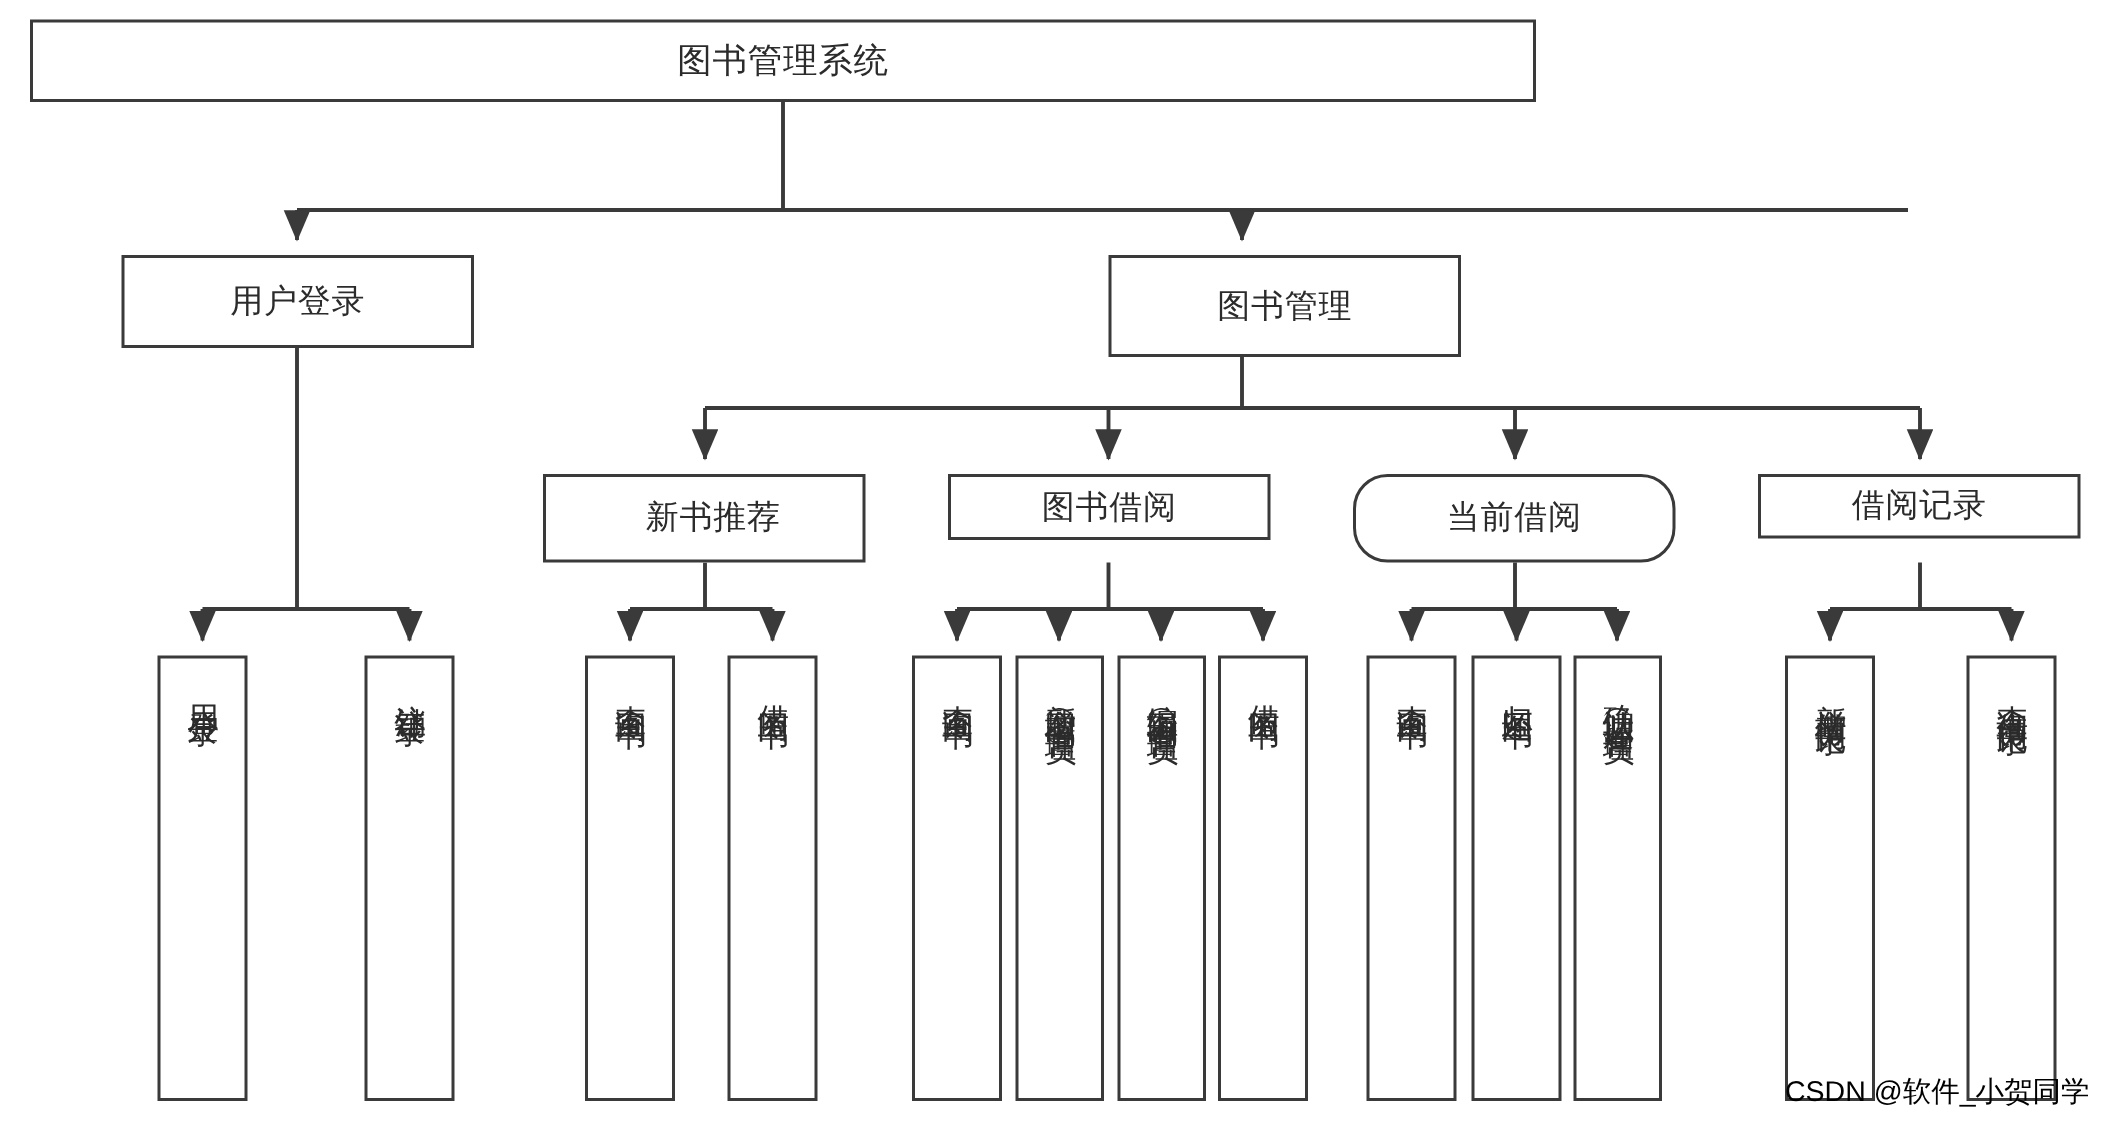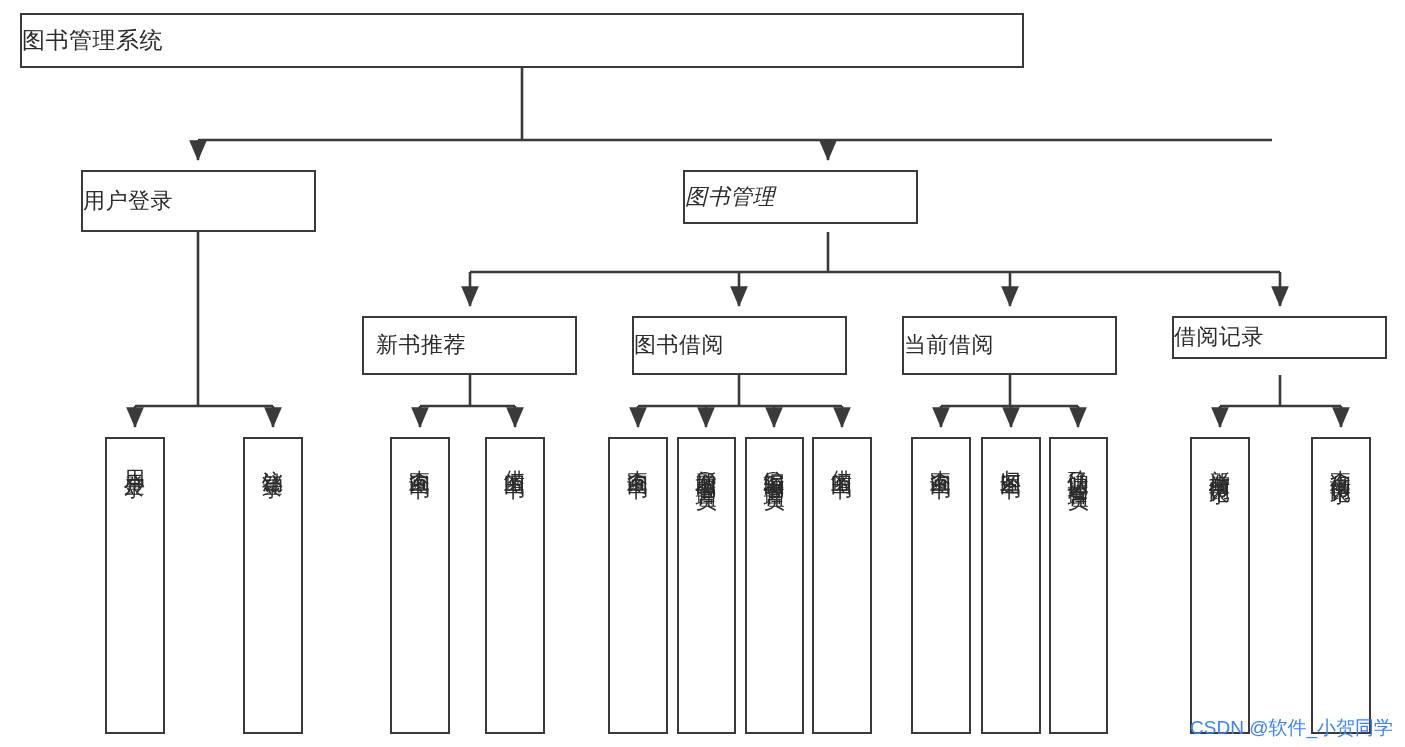--- a/index.html
+++ b/index.html
@@ -10,20 +10,21 @@
   #stage{position:relative;width:1405px;height:747px;background:#fff;}
   svg#wires{position:absolute;left:0;top:0;width:1405px;height:747px;}
 
   .node{
     position:absolute;
     box-sizing:border-box;
     background:#ffffff;
     border:2px solid #3a3a3a;
     display:flex;
     align-items:center;
+    justify-content:center;
   }
   .node .lbl{
     color:#2b2b2b;
     white-space:nowrap;
     line-height:1.12;
     letter-spacing:0.5px;
   }
   .node.horiz .lbl{font-size:22px;}
   .node.root .lbl{font-size:23px;}
   .node.leaf{
@@ -38,21 +39,21 @@
     letter-spacing:3px;
     line-height:1;
     white-space:nowrap;
   }
   .node.leaf.tall .lbl{padding-top:0;}
 
   #watermark{
     position:absolute;
     right:12px;bottom:6px;
     font-size:19px;
-    color:#3b82f6;
+    color:#000000;
     white-space:nowrap;
     pointer-events:none;
   }
 </style>
 </head>
 <body>
 
 <div id="stage">
 
   <svg id="wires" viewBox="0 0 1405 747" xmlns="http://www.w3.org/2000/svg">
@@ -105,31 +106,31 @@
     </g>
   </svg>
 
   <div class="node root horiz" style="left: 20px; top: 13px; width: 1004px; height: 55px;">
     <span class="lbl">图书管理系统</span>
   </div>
 
   <div class="node horiz" style="left: 81px; top: 170px; width: 235px; height: 62px;">
     <span class="lbl">用户登录</span>
   </div>
-  <div class="node horiz" style="left: 683px; top: 170px; width: 235px; height: 54px; font-style: italic;">
+  <div class="node horiz" style="left: 739px; top: 170px; width: 235px; height: 68px;">
     <span class="lbl">图书管理</span>
   </div>
 
   <div class="node horiz" style="left: 362px; top: 316px; width: 215px; height: 59px; padding-left: 12px;">
     <span class="lbl">新书推荐</span>
   </div>
-  <div class="node horiz" style="left: 632px; top: 316px; width: 215px; height: 59px;">
+  <div class="node horiz" style="left: 632px; top: 316px; width: 215px; height: 44px;">
     <span class="lbl">图书借阅</span>
   </div>
-  <div class="node horiz" style="left: 902px; top: 316px; width: 215px; height: 59px;">
+  <div class="node horiz" style="left: 902px; top: 316px; width: 215px; height: 59px; border-radius: 23px;">
     <span class="lbl">当前借阅</span>
   </div>
   <div class="node horiz" style="left: 1172px; top: 316px; width: 215px; height: 43px;">
     <span class="lbl">借阅记录</span>
   </div>
 
   <div class="node leaf" style="left: 105px; top: 437px; width: 60px; height: 297px;">
     <span class="lbl">用户登录</span>
   </div>
   <div class="node leaf" style="left: 243px; top: 437px; width: 60px; height: 297px;">

